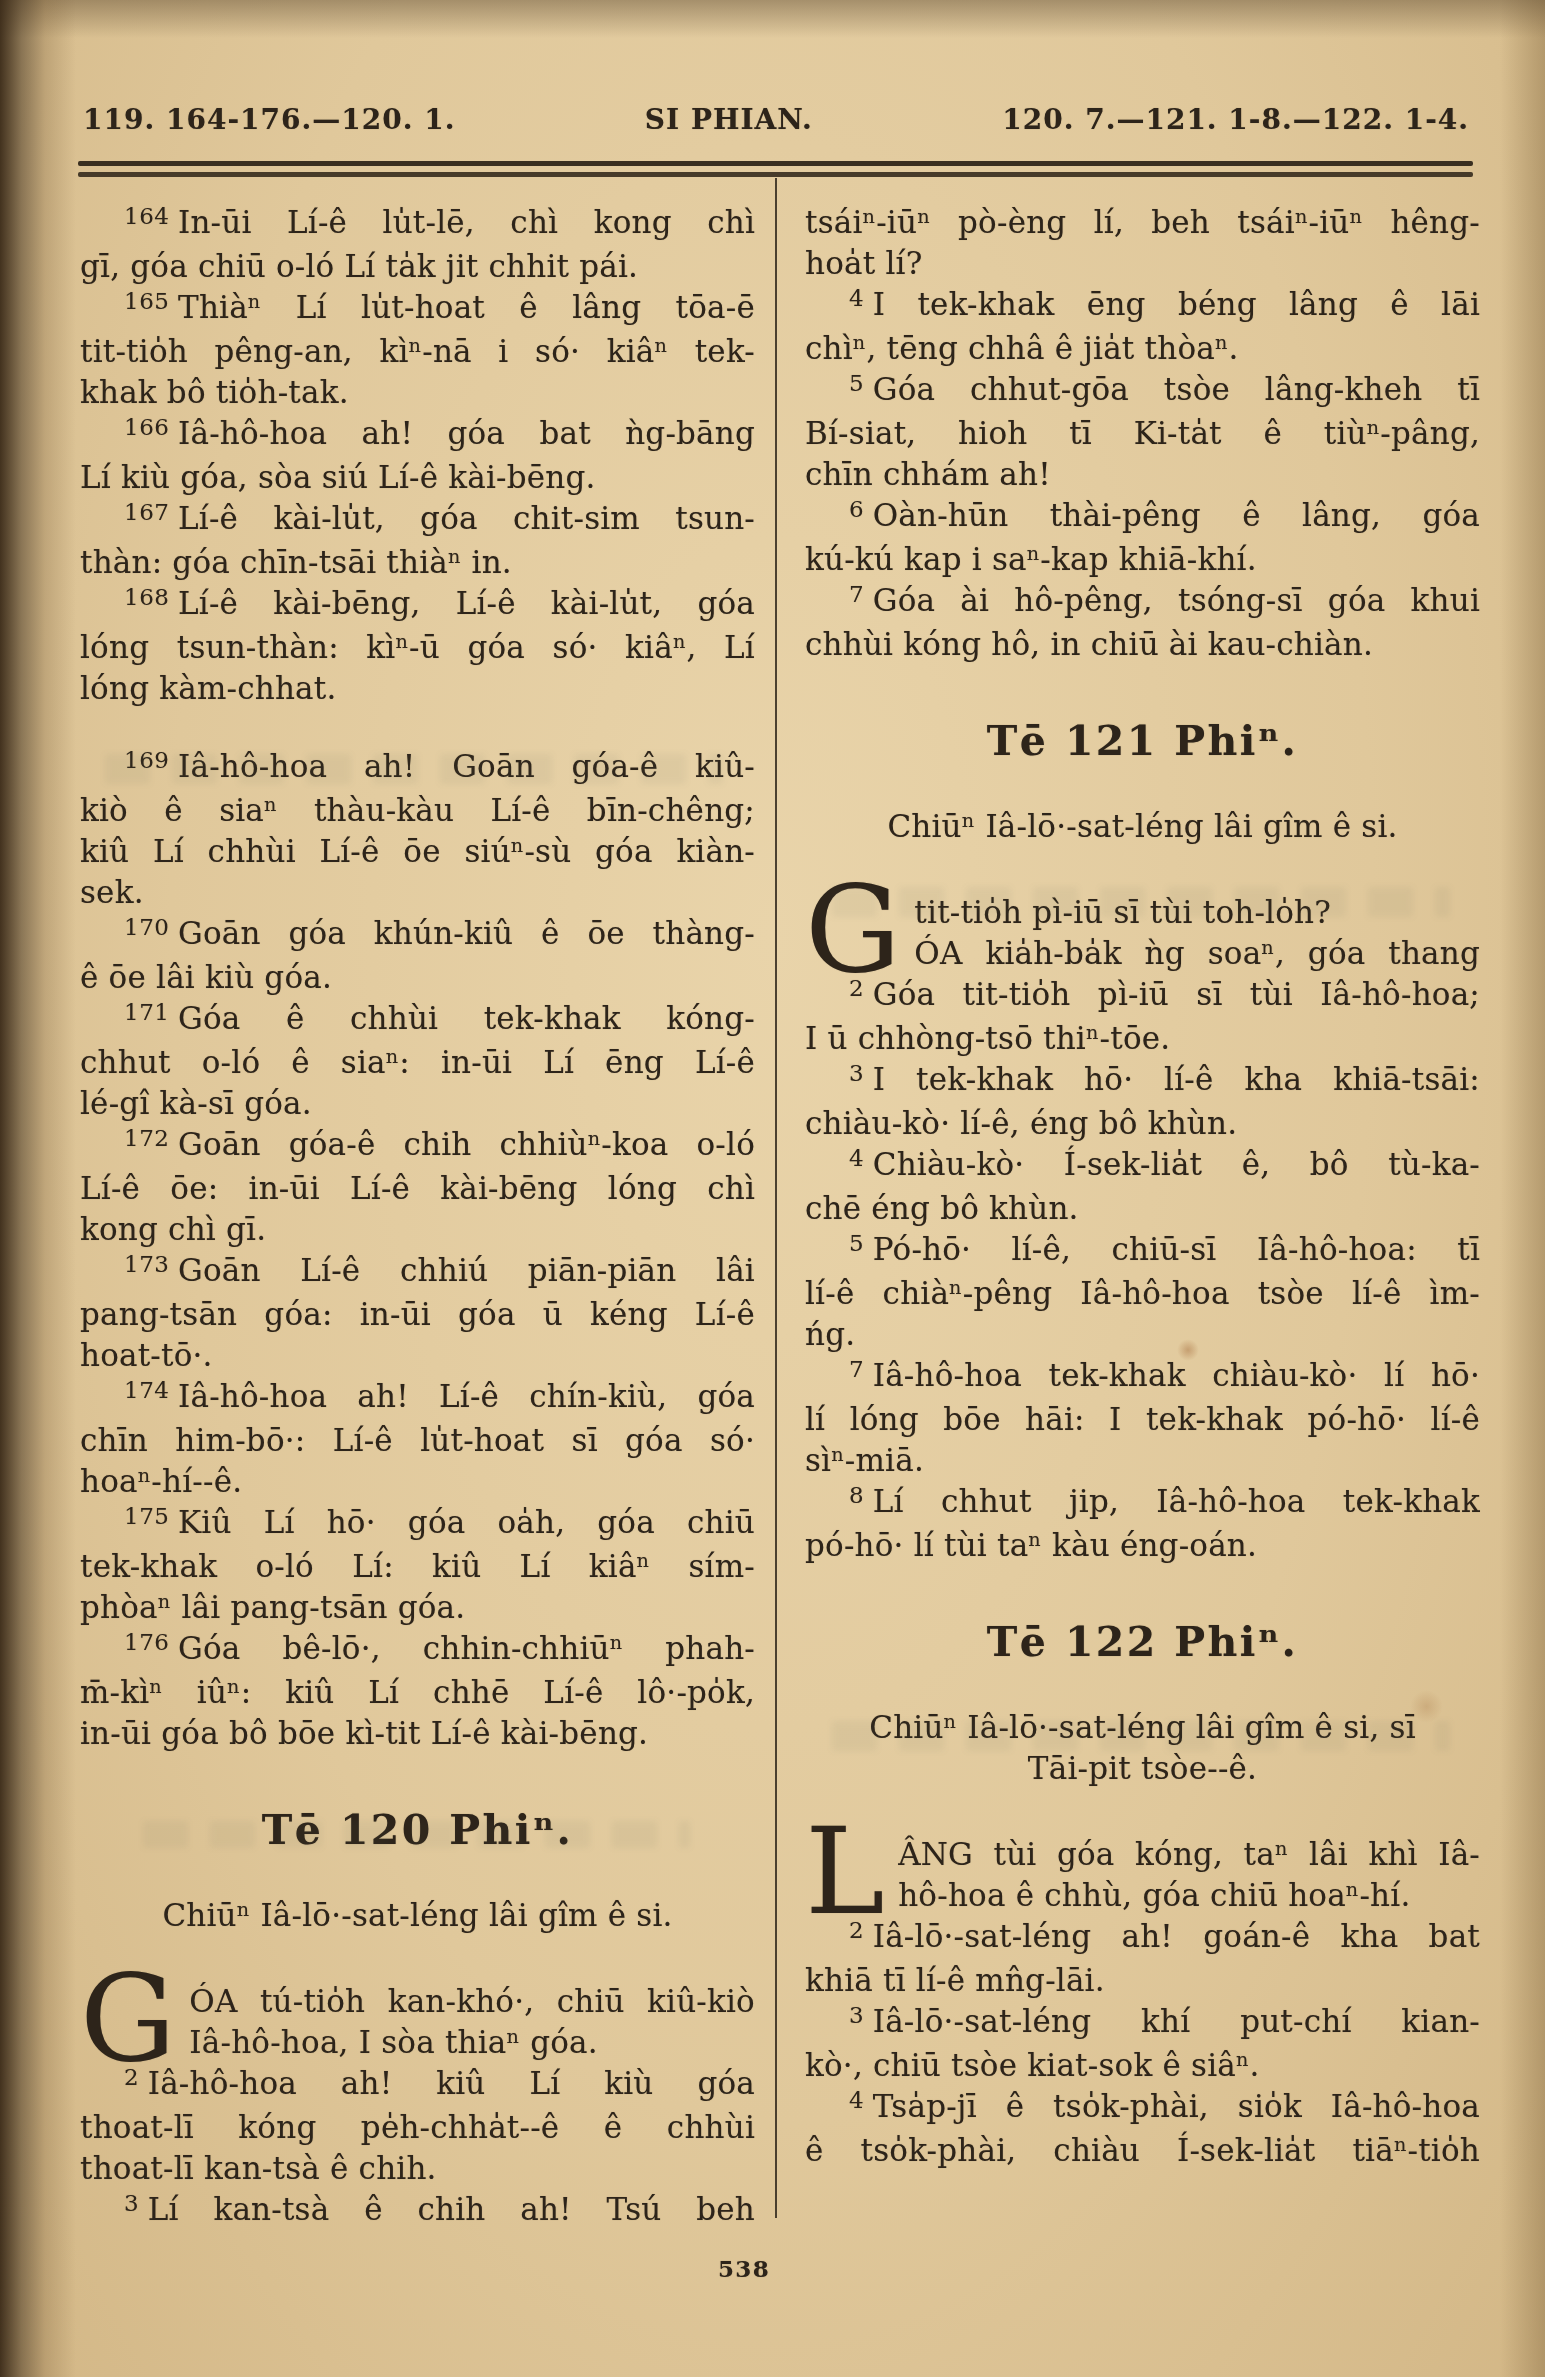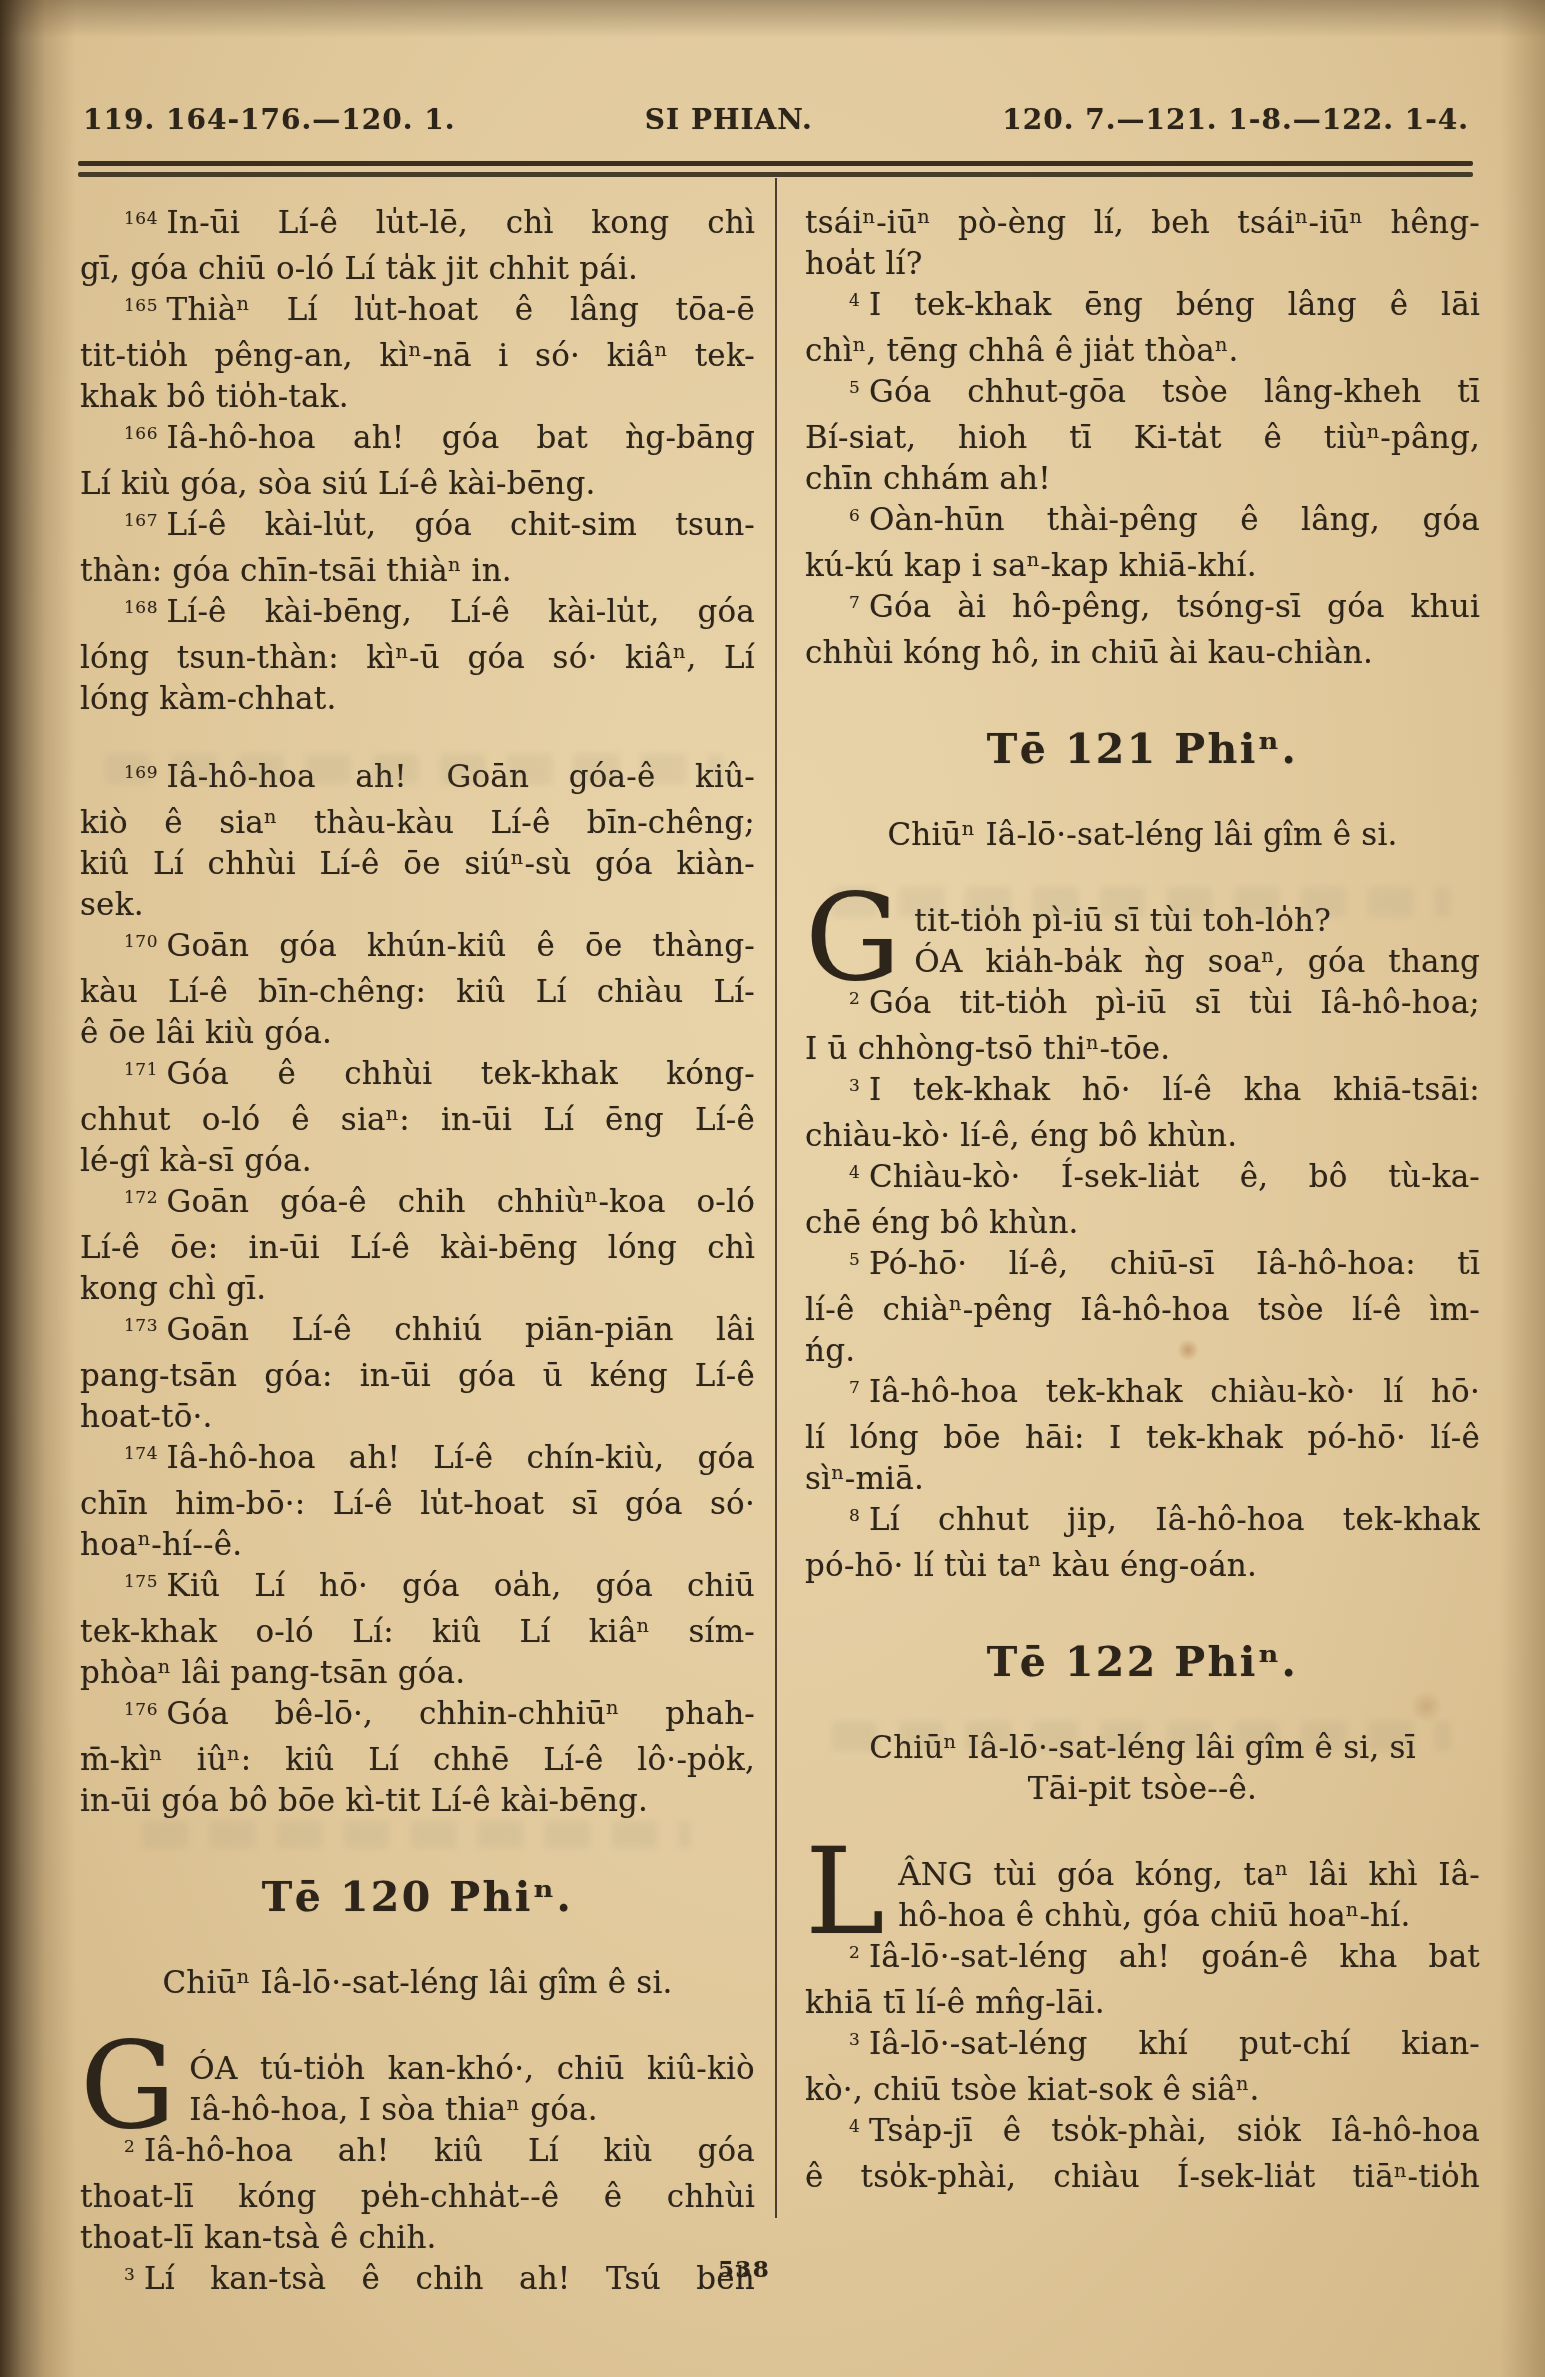--- a/index.html
+++ b/index.html
@@ -34,21 +34,21 @@
     font-size:31px;line-height:41px;letter-spacing:0.2px;
     text-shadow:0 0 1px rgba(45,36,22,.28);
   }
   .col-left{left:80px;}
   .col-right{left:805px;}
   .line{min-height:41px;}
   .line.j{text-align:justify;text-align-last:justify;}
   .line.c{text-align:left;text-align-last:center;}
   .indent{text-indent:44px;}
   .vn{
-    font-size:17px;position:relative;top:-9.5px;margin-right:8.6px;
+    font-size:23px;position:relative;top:-9.5px;margin-right:8.6px;
     letter-spacing:0.5px;
   }
   .gap{height:37px;}
   .psalm-heading{
     text-align:center;font-weight:bold;font-size:41px;
     margin:56px 0 44px;letter-spacing:2.4px;
     text-shadow:0 0 1px rgba(45,36,22,.4);
   }
   .subtitle{margin:0 0 45px;}
   .dropcap{
@@ -114,21 +114,20 @@
       </div>
       <div class="gap"></div>
       <div class="para">
         <div class="line j indent"><span class="vn">169</span>Iâ-hô-hoa ah! Goān góa-ê kiû-</div>
         <div class="line j">kiò ê siaⁿ thàu-kàu Lí-ê bīn-chêng;</div>
         <div class="line j">kiû Lí chhùi Lí-ê ōe siúⁿ-sù góa kiàn-</div>
         <div class="line">sek.</div>
       </div>
       <div class="para">
         <div class="line j indent"><span class="vn">170</span>Goān góa khún-kiû ê ōe thàng-</div>
-        <div class="line j">kàu Lí-ê bīn-chêng: kiû Lí chiàu Lí-</div>
         <div class="line">ê ōe lâi kiù góa.</div>
       </div>
       <div class="para">
         <div class="line j indent"><span class="vn">171</span>Góa ê chhùi tek-khak kóng-</div>
         <div class="line j">chhut o-ló ê siaⁿ: in-ūi Lí ēng Lí-ê</div>
         <div class="line">lé-gî kà-sī góa.</div>
       </div>
       <div class="para">
         <div class="line j indent"><span class="vn">172</span>Goān góa-ê chih chhiùⁿ-koa o-ló</div>
         <div class="line j">Lí-ê ōe: in-ūi Lí-ê kài-bēng lóng chì</div>

